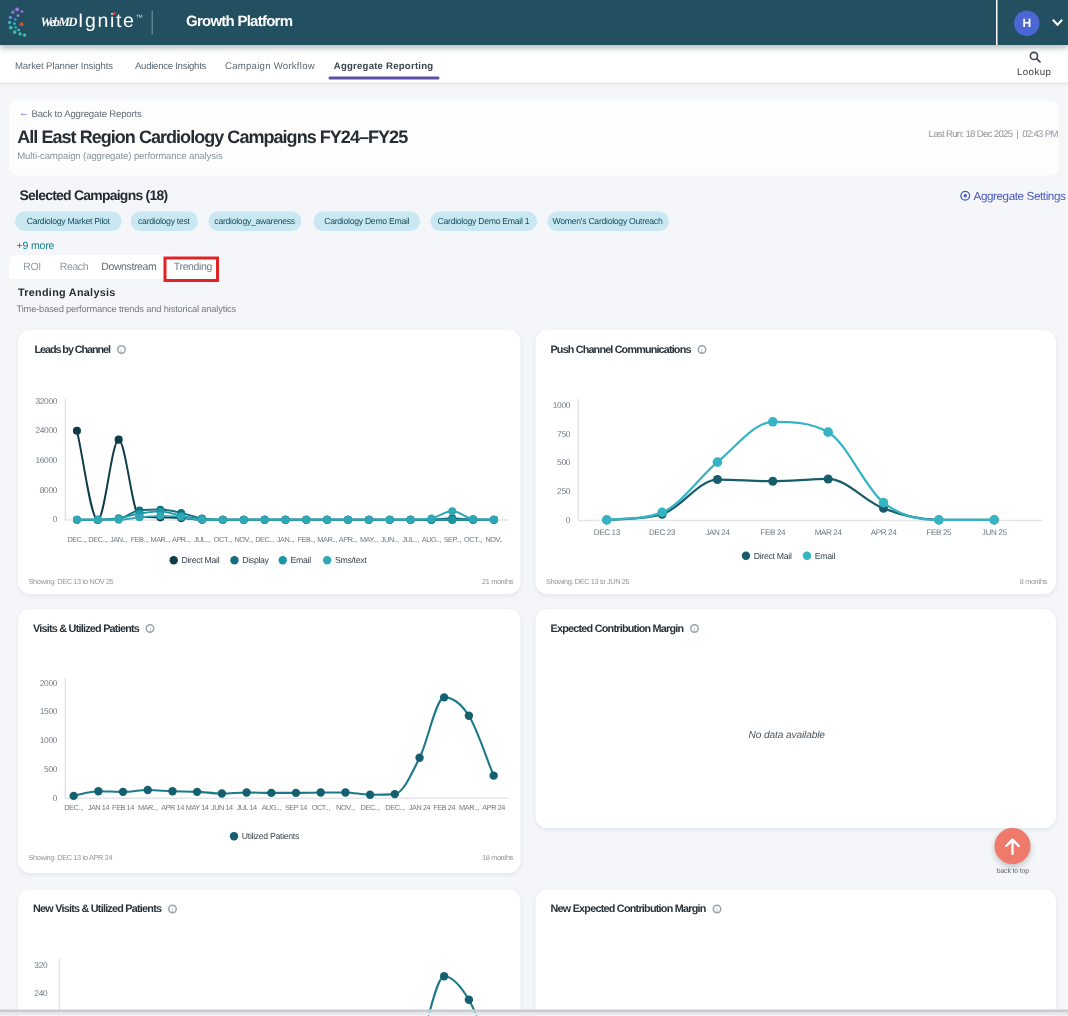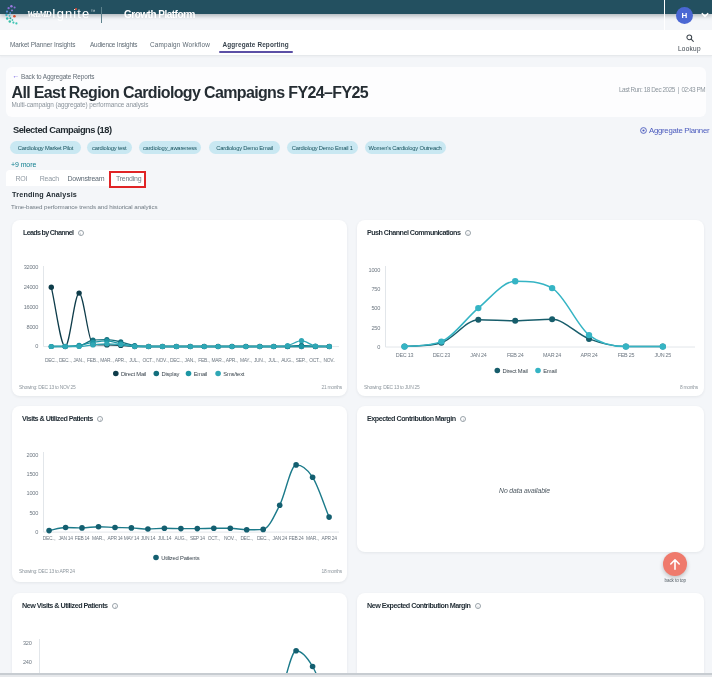--- a/index.html
+++ b/index.html
@@ -5,21 +5,21 @@
 html,body { width:712px; height:677px; overflow:hidden; }
 body { font-family:"Liberation Sans", sans-serif; background:#F4F6F9; position:relative; }
 .abs { position:absolute; }
 .card { position:absolute; background:#fff; border-radius:8px; box-shadow:0 1px 3px rgba(20,30,40,0.07); }
 .ctitle { position:absolute; left:10px; top:8px; font-size:7.2px; font-weight:bold; color:#27323A; letter-spacing:-0.45px; }
 .info { display:inline-block; width:6.2px; height:6.2px; border:0.8px solid #9AA3AA; border-radius:50%; font-size:4.4px; color:#9AA3AA; text-align:center; line-height:5.8px; font-style:normal; font-weight:normal; margin-left:3px; vertical-align:0.4px; letter-spacing:0; }
 .navitem { position:absolute; top:41px; font-size:6.4px; color:#5E6A74; white-space:nowrap; }
 </style></head>
 <body>
 
-<div class="abs" style="left:0;top:0;width:712px;height:14px;background:#235060;box-shadow:0 2px 4px rgba(40,60,70,0.35);z-index:5;">
+<div class="abs" style="left:0;top:0;width:712px;height:30px;background:#235060;box-shadow:0 2px 4px rgba(40,60,70,0.35);z-index:5;">
   <svg class="abs" style="left:4px;top:4px" width="16" height="23" viewBox="0 0 16 23">
     <circle cx="7.4" cy="2.2" r="1.25" fill="#9B7BE0"></circle>
     <circle cx="10.6" cy="3.6" r="1.0" fill="#8D6FD8"></circle>
     <circle cx="4.6" cy="4.2" r="1.15" fill="#8D6FD8"></circle>
     <circle cx="8.0" cy="6.4" r="0.9" fill="#A58BE4"></circle>
     <circle cx="3.0" cy="7.6" r="1.15" fill="#5D8FD6"></circle>
     <circle cx="6.2" cy="9.0" r="0.9" fill="#4A90D9"></circle>
     <circle cx="2.4" cy="11.0" r="1.15" fill="#3FAFC4"></circle>
     <circle cx="5.6" cy="11.8" r="0.9" fill="#39B7C8"></circle>
     <circle cx="3.2" cy="14.4" r="1.25" fill="#35BDB2"></circle>
@@ -50,30 +50,30 @@
 <div class="abs" style="left:219px;top:51.4px;width:73.5px;height:2.1px;background:#5B4FA5;border-radius:1px;"></div>
 <svg class="abs" style="left:686px;top:34px" width="8" height="8" viewBox="0 0 8 8">
     <circle cx="3.3" cy="3.3" r="2.4" stroke="#3E464E" stroke-width="1.05" fill="none"></circle>
     <line x1="5.2" y1="5.2" x2="7.3" y2="7.3" stroke="#3E464E" stroke-width="1.1" stroke-linecap="round"></line>
   </svg>
 <span class="abs" style="left:678px;top:44.5px;font-size:6.5px;color:#3C454D;letter-spacing:0.25px;">Lookup</span>
 
 <div class="abs" style="left:6px;top:66.5px;width:700px;height:50.5px;background:#FDFDFE;border-radius:6px;"></div>
 <span class="abs" style="left:12.5px;top:72px;font-size:7px;font-weight:bold;color:#6F5BE0;">←</span>
 <span class="abs" style="left:21px;top:73px;font-size:6.4px;color:#626C75;letter-spacing:-0.12px;">Back to Aggregate Reports</span>
-<div class="abs" style="left:11.5px;top:83.5px;font-size:16px;font-weight:bold;color:#252D33;letter-spacing:-0.64px;white-space:nowrap;text-align:center;">All East Region Cardiology Campaigns FY24–FY25</div>
+<div class="abs" style="left:11.5px;top:83.5px;font-size:12px;font-weight:bold;color:#252D33;letter-spacing:-0.64px;white-space:nowrap;text-align:center;">All East Region Cardiology Campaigns FY24–FY25</div>
 <span class="abs" style="left:11.5px;top:100.8px;font-size:6.4px;color:#8A939B;letter-spacing:-0.08px;">Multi-campaign (aggregate) performance analysis</span>
 <span class="abs" style="left:619px;top:85.5px;font-size:6.4px;color:#8E979E;letter-spacing:-0.45px;white-space:nowrap;">Last Run: 18 Dec 2025&nbsp; | &nbsp;02:43 PM</span>
 
 <span class="abs" style="left:13px;top:124.5px;font-size:9.3px;font-weight:bold;color:#222B31;letter-spacing:-0.5px;">Selected Campaigns (18)</span>
 <svg class="abs" style="left:640px;top:126.5px" width="7" height="7" viewBox="0 0 7 7">
     <circle cx="3.5" cy="3.5" r="2.9" stroke="#4A5ABD" stroke-width="0.9" fill="none"></circle>
     <circle cx="3.5" cy="3.5" r="1.1" fill="#4A5ABD"></circle>
   </svg>
-<span class="abs" style="left:649px;top:126px;font-size:7.8px;color:#4A5ABD;letter-spacing:-0.28px;white-space:nowrap;">Aggregate Planner</span>
+<span class="abs" style="left:649px;top:126px;font-size:7.8px;color:#4A5ABD;letter-spacing:-0.28px;white-space:nowrap;">Aggregate Settings</span>
 
 <div class="abs" style="left:10px;top:140.7px;width:71px;height:13.6px;background:#C9E8F2;border-radius:7px;color:#14505C;font-size:5.8px;letter-spacing:-0.2px;text-align:center;line-height:14px;white-space:nowrap;">Cardiology Market Pilot</div>
 <div class="abs" style="left:87px;top:140.7px;width:44.5px;height:13.6px;background:#C9E8F2;border-radius:7px;color:#14505C;font-size:5.8px;letter-spacing:-0.2px;text-align:center;line-height:14px;white-space:nowrap;">cardiology test</div>
 <div class="abs" style="left:139px;top:140.7px;width:61.5px;height:13.6px;background:#C9E8F2;border-radius:7px;color:#14505C;font-size:5.8px;letter-spacing:-0.2px;text-align:center;line-height:14px;white-space:nowrap;">cardiology_awareness</div>
 <div class="abs" style="left:209px;top:140.7px;width:71px;height:13.6px;background:#C9E8F2;border-radius:7px;color:#14505C;font-size:5.8px;letter-spacing:-0.2px;text-align:center;line-height:14px;white-space:nowrap;">Cardiology Demo Email</div>
 <div class="abs" style="left:286.5px;top:140.7px;width:71.5px;height:13.6px;background:#C9E8F2;border-radius:7px;color:#14505C;font-size:5.8px;letter-spacing:-0.2px;text-align:center;line-height:14px;white-space:nowrap;">Cardiology Demo Email 1</div>
 <div class="abs" style="left:364.5px;top:140.7px;width:81px;height:13.6px;background:#C9E8F2;border-radius:7px;color:#14505C;font-size:5.8px;letter-spacing:-0.2px;text-align:center;line-height:14px;white-space:nowrap;">Women's Cardiology Outreach</div>
 
 <span class="abs" style="left:11px;top:160.5px;font-size:7px;color:#0E7E8F;letter-spacing:-0.1px;">+9 more</span>
 

